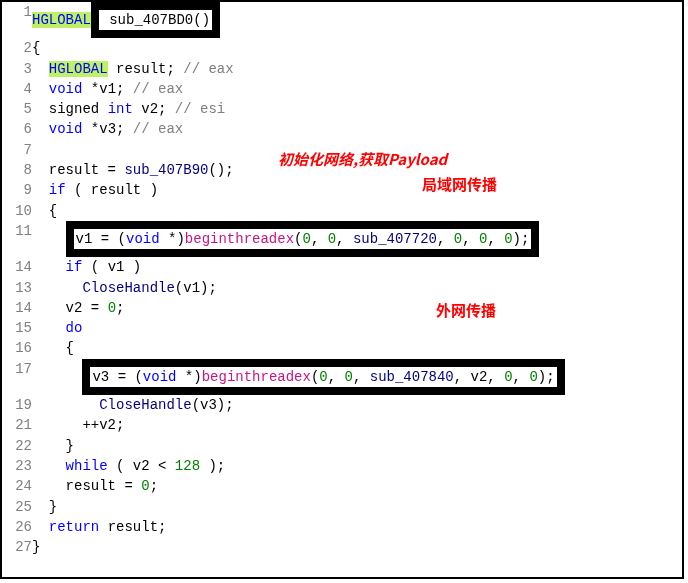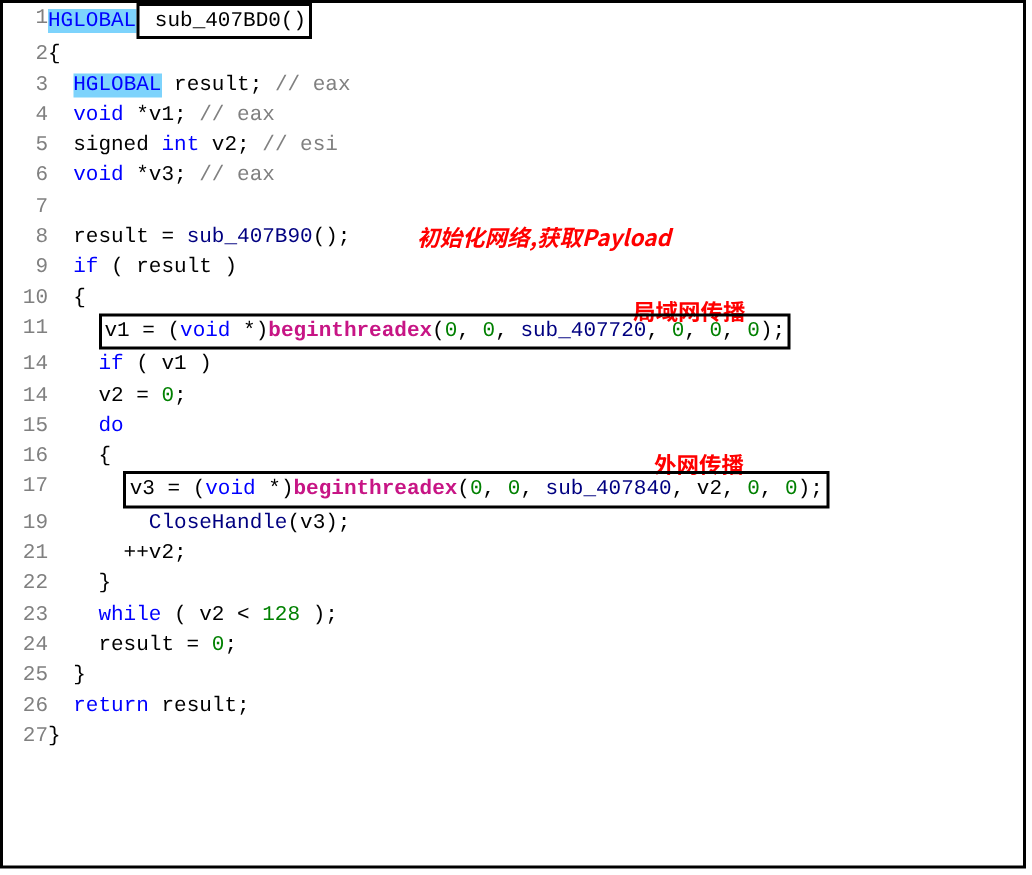--- a/index.html
+++ b/index.html
@@ -30,50 +30,50 @@
     white-space: pre;
     vertical-align: top;
     position: relative;
   }
   table.code {
     border-collapse: collapse;
     width: 100%;
   }
   table.code td { padding: 0; }
   .kw   { color: #0000ff; }  
-  .func { color: #c71585; font-weight: bold; }  
+  .func { color: #c71585; }  
   .num  { color: #008000; }  
   .cmt  { color: #808080; }  
   .call { color: #000080; }  
   .plain{ color: #000; }
 
   .hl-yellow {
-    background: #7dd3fc;
+    background: #bef264;
   }
   .box-red {
-    border: 2px solid #000000;
+    border: 8px solid #000000;
     padding: 0 2px;
     display: inline-block;
   }
   .annot {
     position: absolute;
     color: #ff0000;
     font-family: "Microsoft YaHei","SimSun","Noto Sans CJK SC",sans-serif;
     font-size: 15px;
     font-weight: bold;
     white-space: nowrap;
   }
 </style>
 </head>
 <body>
 
 <div class="frame">
 
   <div class="annot" style="top:146px; left:276px;font-style:italic;">初始化网络,获取Payload</div>
-  <div class="annot" style="top:171px; left:420px;margin-top:24px;">局域网传播</div>
+  <div class="annot" style="top:171px; left:420px;">局域网传播</div>
   <div class="annot" style="top:297px; left:434px;">外网传播</div>
 
   <table class="code">
 
     <tbody>
         <tr>
           <td class="gutter">1</td>
           <td class="codecell"><span class="hl-yellow kw">HGLOBAL</span><span class="box-red"><span class="plain"> sub_407BD0()</span></span></td>
         </tr>
 
@@ -125,20 +125,24 @@
     <tr>
           <td class="gutter">11</td>
           <td class="codecell"><span>    </span><span class="box-red"><span class="plain">v1 = (</span><span class="kw">void</span><span class="plain"> *)</span><span class="func">beginthreadex</span><span class="plain">(</span><span class="num">0</span><span class="plain">, </span><span class="num">0</span><span class="plain">, </span><span class="call">sub_407720</span><span class="plain">, </span><span class="num">0</span><span class="plain">, </span><span class="num">0</span><span class="plain">, </span><span class="num">0</span><span class="plain">);</span></span></td>
         </tr>
 
     <tr>
           <td class="gutter">14</td>
           <td class="codecell"><span>    </span><span class="kw">if</span><span class="plain"> ( v1 )</span></td>
         </tr>
 
+    <tr>
+          <td class="gutter">13</td>
+          <td class="codecell"><span>      </span><span class="call">CloseHandle</span><span class="plain">(v1);</span></td>
+        </tr>
 
     <tr>
           <td class="gutter">14</td>
           <td class="codecell"><span class="plain">    v2 = </span><span class="num">0</span><span class="plain">;</span></td>
         </tr>
 
     <tr>
           <td class="gutter">15</td>
           <td class="codecell"><span>    </span><span class="kw">do</span></td>
         </tr>

